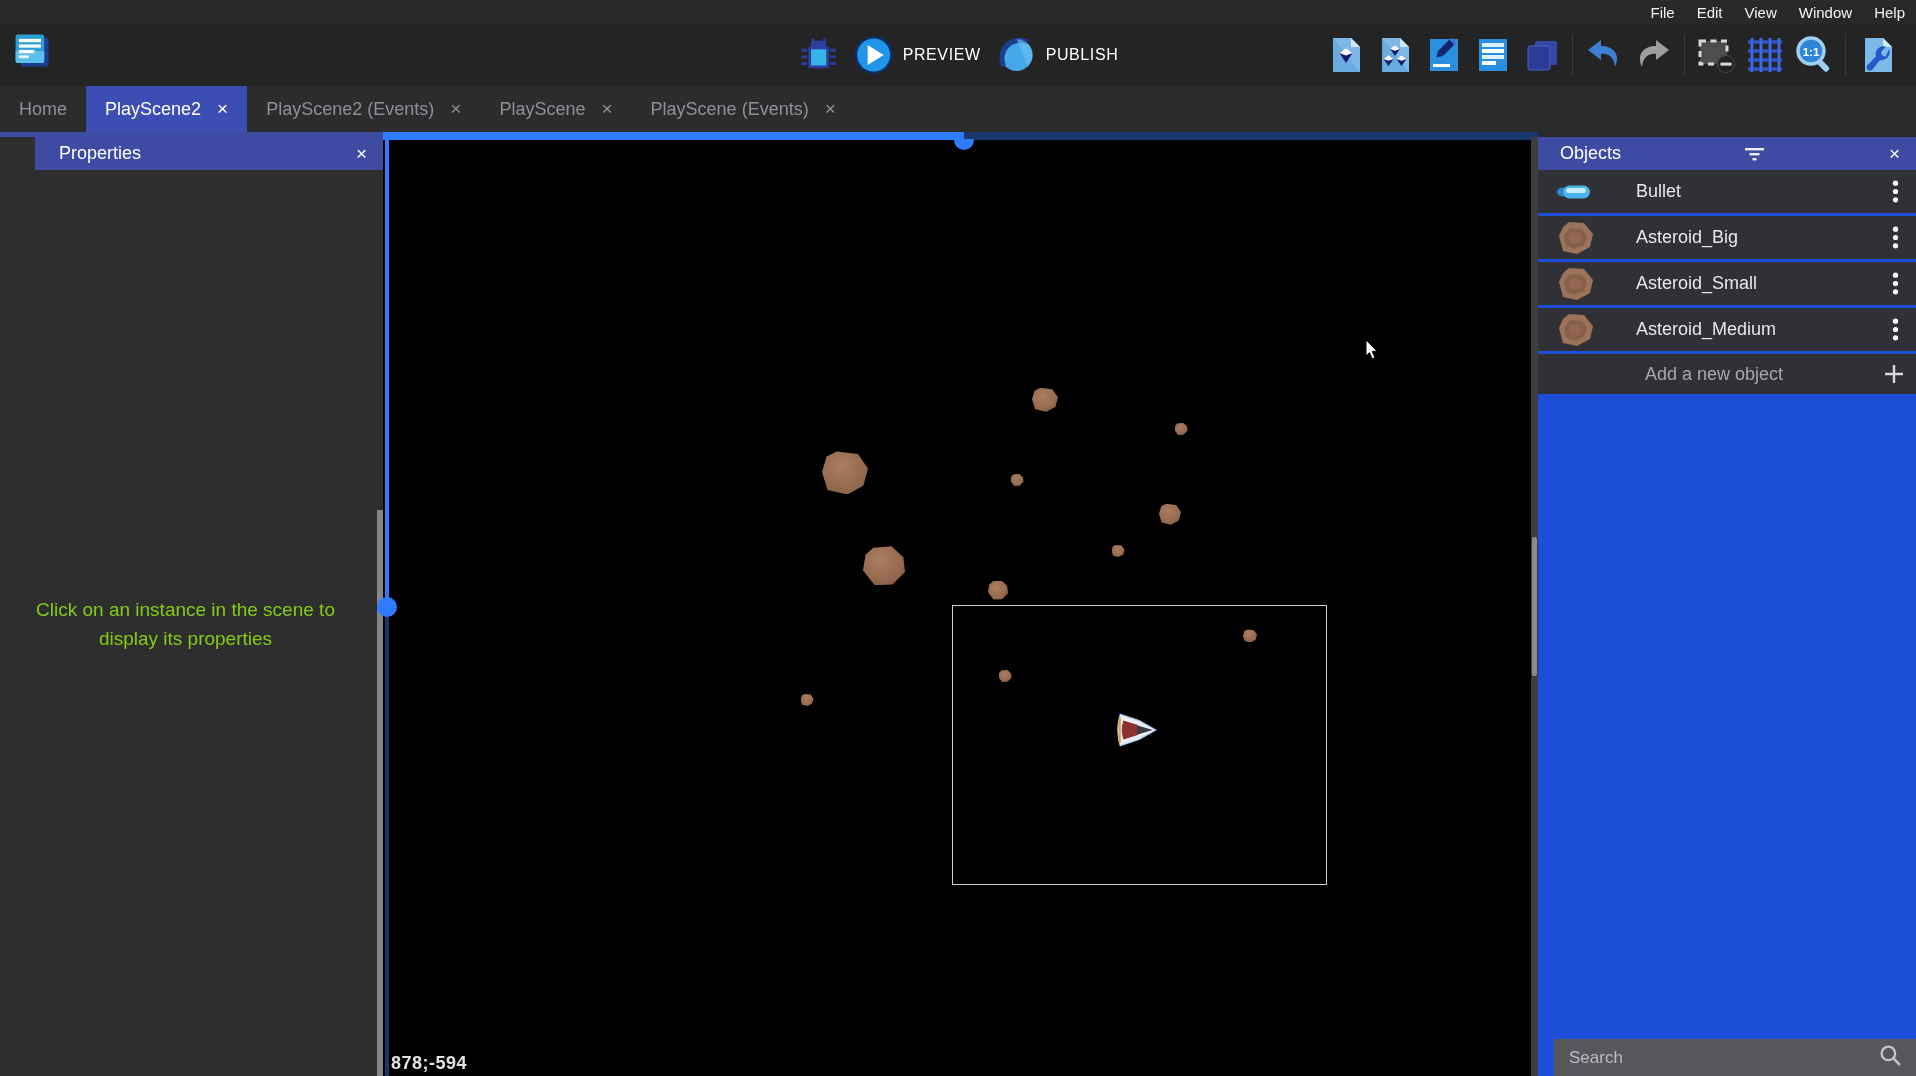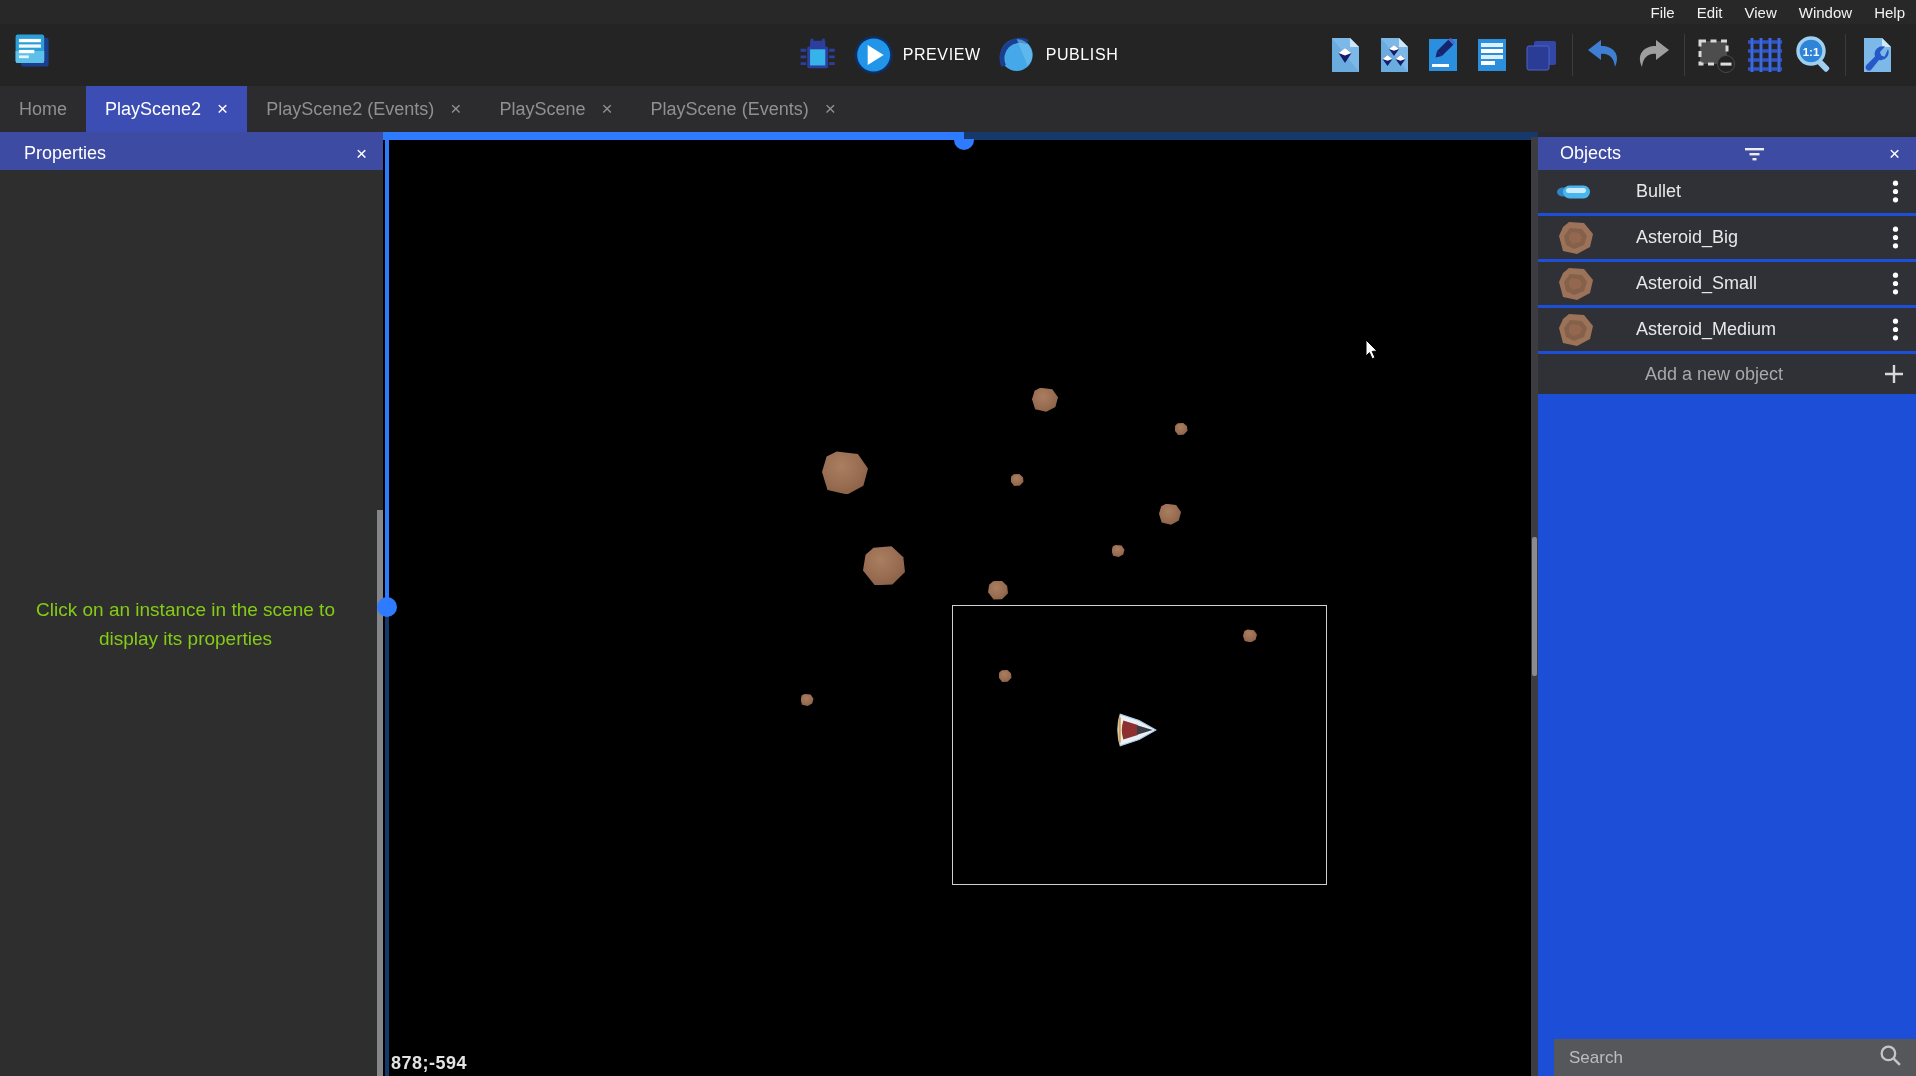--- a/index.html
+++ b/index.html
@@ -18,21 +18,21 @@
   
   .toolbar { height:62px; background:#242425; position:relative; display:flex; align-items:center; }
   .logo { position:absolute; left:9px; top:5px; width:44px; height:44px; }
   .tb-center { position:absolute; left:50%; top:0; height:100%; transform:translateX(-50%);
                display:flex; align-items:center; gap:16px; }
   .tb-btn { display:flex; align-items:center; background:none; border:none; padding:0; cursor:pointer; }
   .tb-label { color:#fff; font-size:16px; letter-spacing:.6px; margin-left:9px; font-family:inherit; }
   .tb-right { margin-left:auto; display:flex; align-items:center; padding-right:8px; }
   .tb-group { display:flex; align-items:center; gap:9px; padding:0 11px; }
   .tb-sep { width:1px; height:42px; background:#3b3b3b; }
-  .tb-icon { width:40px; height:40px; display:flex; align-items:center; justify-content:center; }
+  .tb-icon { width:40px; height:40px; display:flex; align-items:center; justify-content:flex-end; }
   .tb-icon svg { display:block; }
 
   
   .tabbar { height:46px; background:#2c2c2f; display:flex; }
   .tab { display:flex; align-items:center; padding:0 19px; font-size:18px; color:#8f9094; gap:16px; cursor:pointer; }
   .tab.active { background:var(--accent,#3c4eb4); color:#fff;gap:16px; }
   .tab-close { font-size:19px; line-height:1; margin-top:-1px; }
 
   
   .strip { height:5px; position:relative; background:#16386b; }
@@ -43,21 +43,21 @@
   .strip .s4 { left:1538px; right:0; background:#2a2a2d; }
 
   
   .main { position:absolute; top:137px; left:0; right:0; bottom:0; display:flex; }
 
   .panel-header { height:33px; background:var(--header,#3d4ba3); color:#fff;
                   display:flex; align-items:center; font-size:18px; flex:none; }
   .panel-close { margin-left:auto; color:#fff; font-size:19px; cursor:pointer; }
 
   
-  .props { width:383px; background:#2e2e2e; position:relative; flex:none; }
+  .props { width:383px; background:#2e2e2e; position:relative; flex:none;padding-left:35px; }
   .props .panel-header { padding:0 16px 0 24px; }
   .props-msg { position:absolute; top:458px; left:0; right:12px; text-align:center;
                color:#84cc16; font-size:19px; line-height:29px; }
   .props-msg span { display:inline-block; max-width:330px; }
   .props-scroll { position:absolute; right:0; top:373px; bottom:0; width:6px; background:#85868a; }
 
   
   .canvas { flex:1; position:relative; background:#000; overflow:visible; }
   .split-top { position:absolute; top:0; left:0; right:0; height:3px; background:#16386b; }
   .split-top-bright { position:absolute; top:0; left:0; width:581px; height:3px; background:var(--splitter,#2e7bff); }

